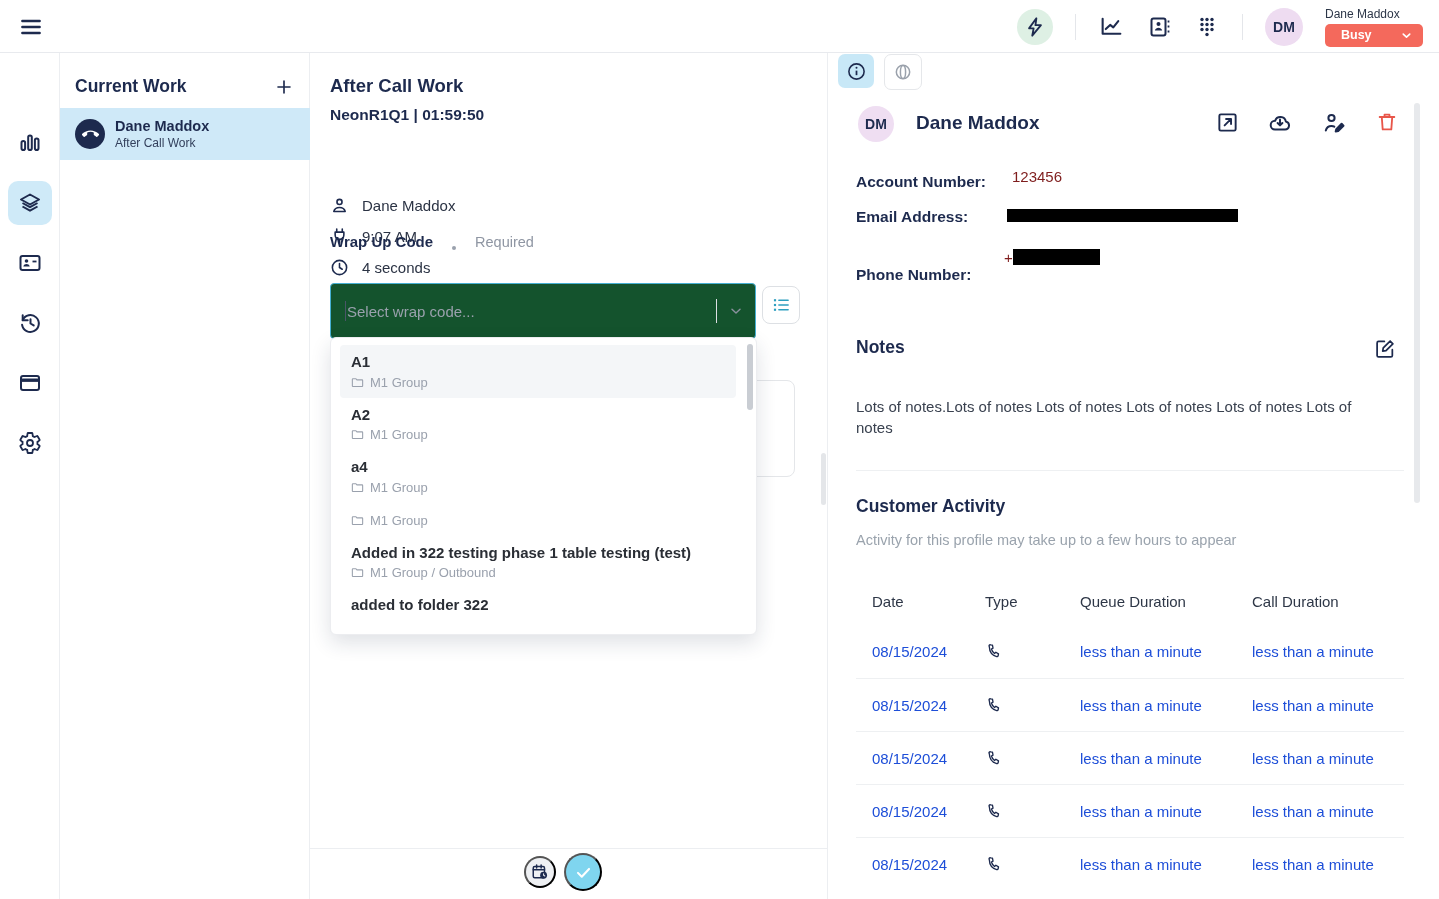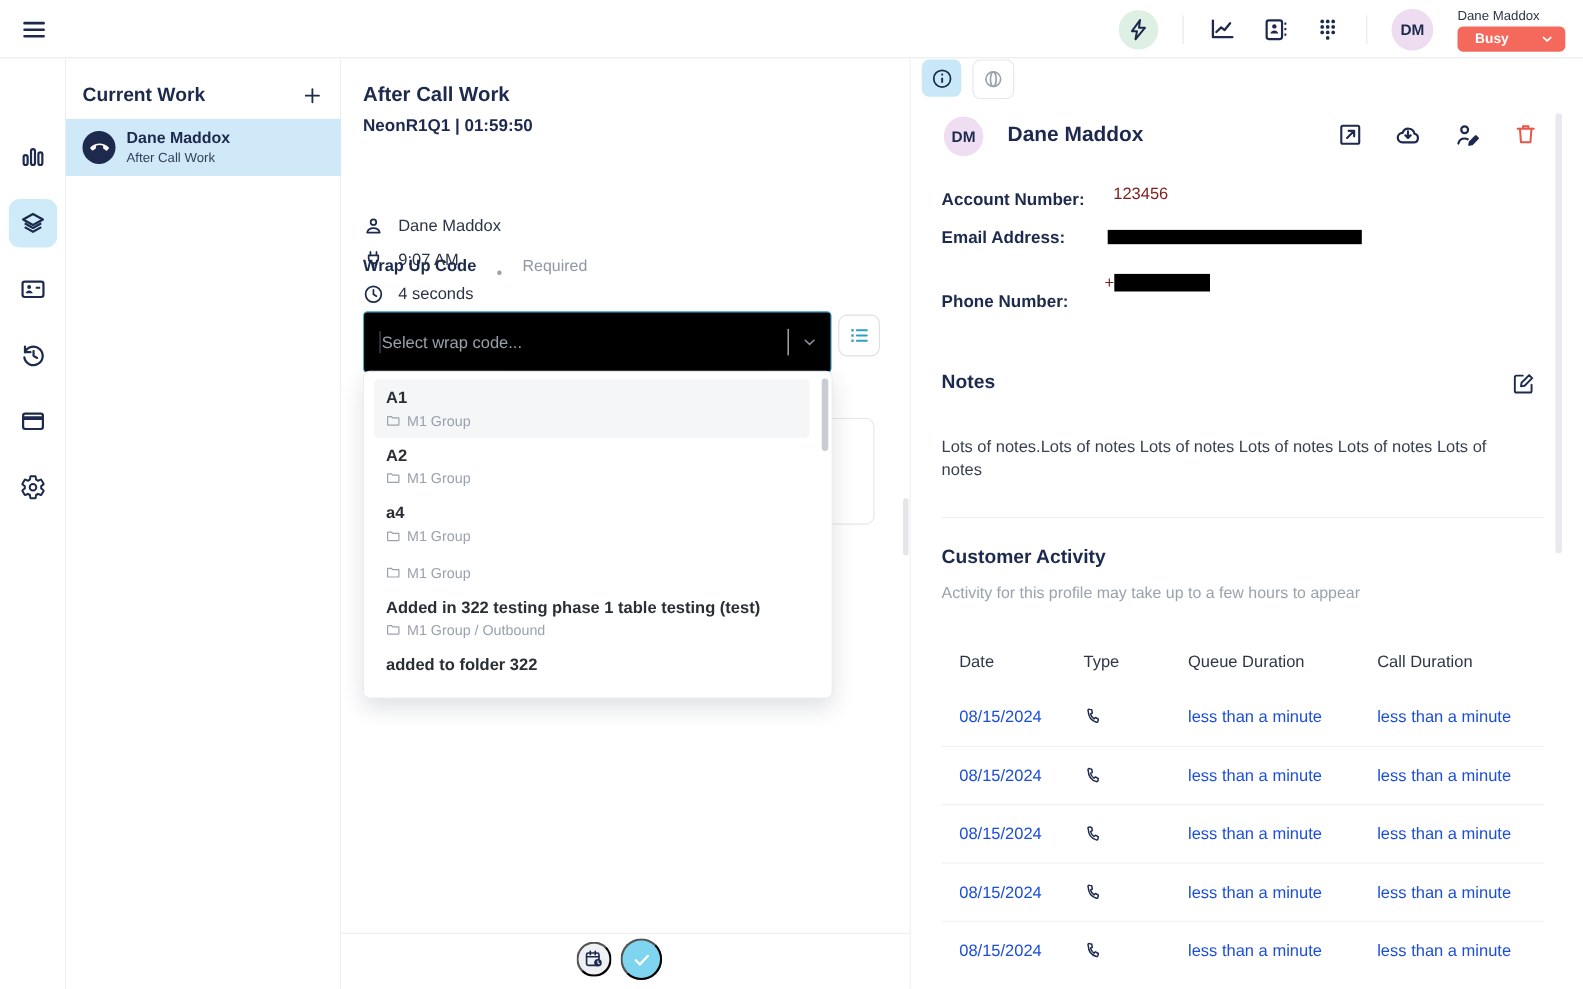--- a/index.html
+++ b/index.html
@@ -38,21 +38,21 @@
   
   .main { position:absolute; left:310px; top:53px; width:518px; height:846px; background:#fff; border-right:1px solid #eceef1; }
   .acw-title { position:absolute; left:20px; top:22px; font-size:18.5px; font-weight:bold; color:#1d2a4e; }
   .acw-sub { position:absolute; left:20px; top:53px; font-size:15.5px; font-weight:bold; color:#1d2a4e; }
   .info-row { position:absolute; left:20px; display:flex; align-items:center; gap:13px; color:#2b3344; font-size:15px; }
   .info-row .ic { color:#1d2a4e; }
   .wrap-label-row { position:absolute; left:20px; top:180px; display:flex; align-items:flex-end; gap:19px; }
   .wrap-label { font-size:15px; font-weight:bold; color:#1d2a4e; }
   .wrap-dot { width:4px; height:4px; border-radius:50%; background:#9aa1ad; }
   .wrap-required { font-size:14.5px; color:#8f96a3; }
-  .select-box { position:absolute; left:20px; top:230px; width:426px; height:56px; border:1.5px solid #46b0d3; border-radius:4px; background:#000000; display:flex; align-items:center; cursor:text; }
+  .select-box { position:absolute; left:20px; top:230px; width:426px; height:56px; border:1.5px solid #46b0d3; border-radius:4px; background:#14532d; display:flex; align-items:center; cursor:text; }
   .select-caret { width:1px; height:20px; background:#4a5568; margin-left:14px; }
   .select-placeholder { font-size:15px; color:#9aa1ad; margin-left:1px; }
   .select-right { position:absolute; right:0; top:0; height:100%; display:flex; align-items:center; }
   .select-sep { width:1px; height:24px; background:#dcdfe3; }
   .select-chev { width:38px; display:flex; align-items:center; justify-content:center; color:#8a919e; cursor:pointer; }
   .list-btn { position:absolute; left:452px; top:233px; width:38px; height:38px; border:1px solid #dde0e4; border-radius:8px; background:#fff; display:flex; align-items:center; justify-content:center; color:#2e9fc0; cursor:pointer; }
   .ghost-textarea { position:absolute; left:35px; top:327px; width:450px; height:97px; border:1px solid #e4e6e9; border-radius:8px; background:#fff; z-index:1; }
   .dropdown { position:absolute; left:20px; top:284px; width:427px; height:298px; background:#fff; border:1px solid #ecedf0; border-radius:6px; box-shadow:0 8px 20px rgba(25,40,70,0.14); z-index:5; padding:7px 14px 7px 9px; overflow:hidden; }
   .dd-option { position:relative; width:396px; padding:7px 10px 8px 11px; border-radius:4px; cursor:pointer; }
   .dd-option.hl { background:#f4f6f8; }

